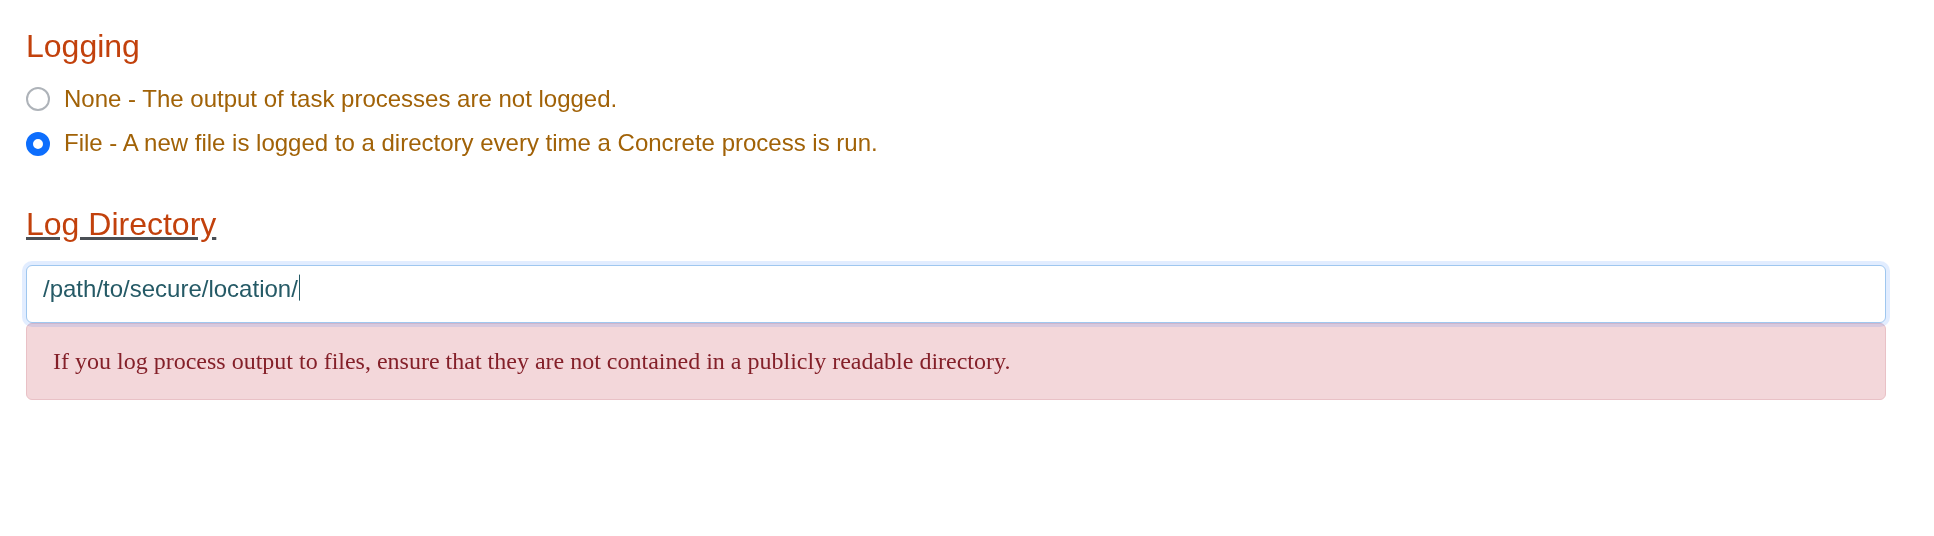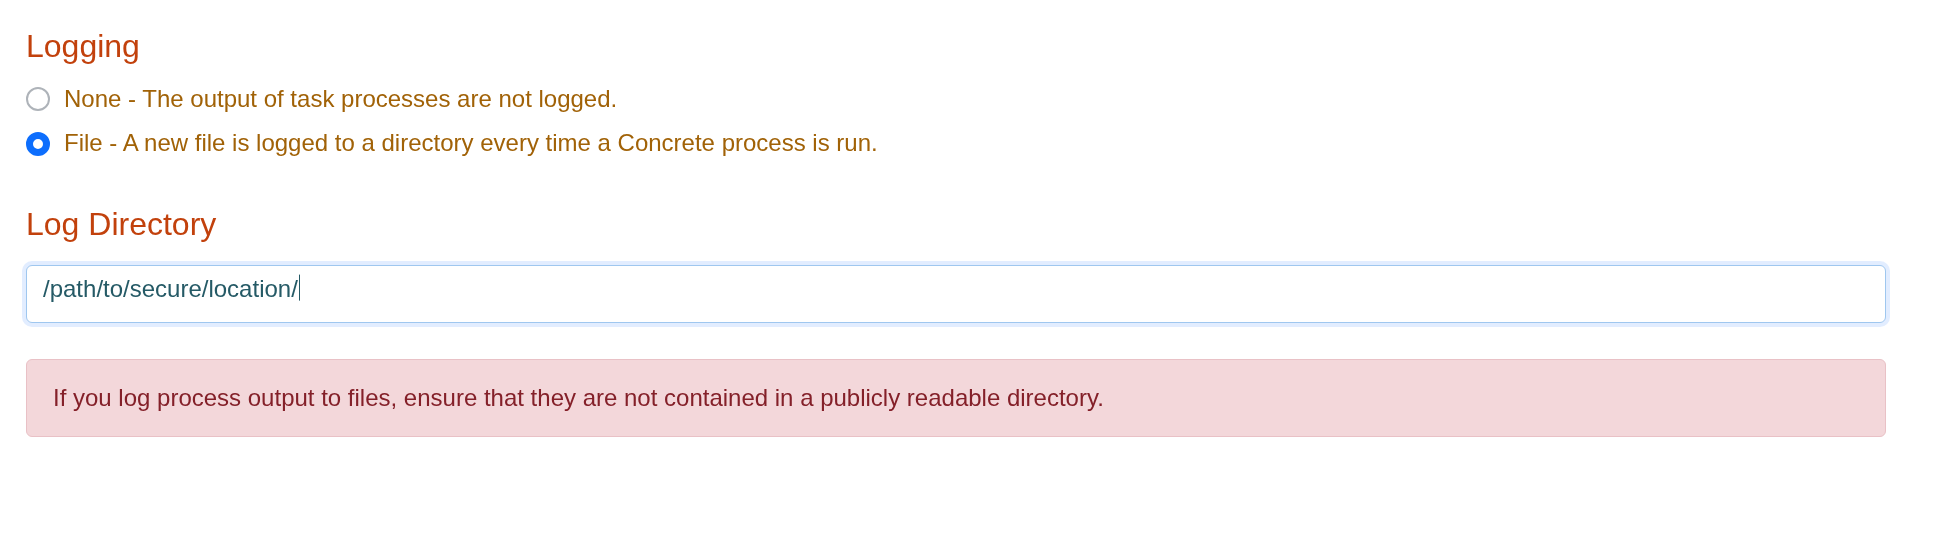--- a/index.html
+++ b/index.html
@@ -42,20 +42,21 @@
     border: 7px solid #0d6efd;
     background: #ffffff;
   }
   .radio-label {
     color: #a16207;
     font-size: 24px;
     line-height: 1.35;
   }
   .log-dir {
     margin-top: 16px;
+    text-decoration: underline;
   }
   .text-input {
     margin-top: 10px;
     width: 100%;
     font-size: 24px;
     color: #255a66;
     border: 1px solid #9fc7ef;
     border-radius: 6px;
     padding: 14px 16px;
     outline: none;
@@ -65,27 +66,27 @@
   }
   .caret {
     display: inline-block;
     width: 1px;
     height: 1.1em;
     background: #255a66;
     vertical-align: -0.15em;
     margin-left: 1px;
   }
   .alert {
-    margin-top: 36px;
     background: #f3d7da;
     border: 1px solid #e9c1c6;
     border-radius: 6px;
     color: #842029;
     padding: 24px 26px;
     font-size: 24px;
+    font-family: Liberation Serif, serif;
   }
   .input-wrap {
     position: relative;
   }
   .input-text {
     position: absolute;
     left: 17px;
     top: 50%;
     transform: translateY(-50%);
     color: #255a66;

